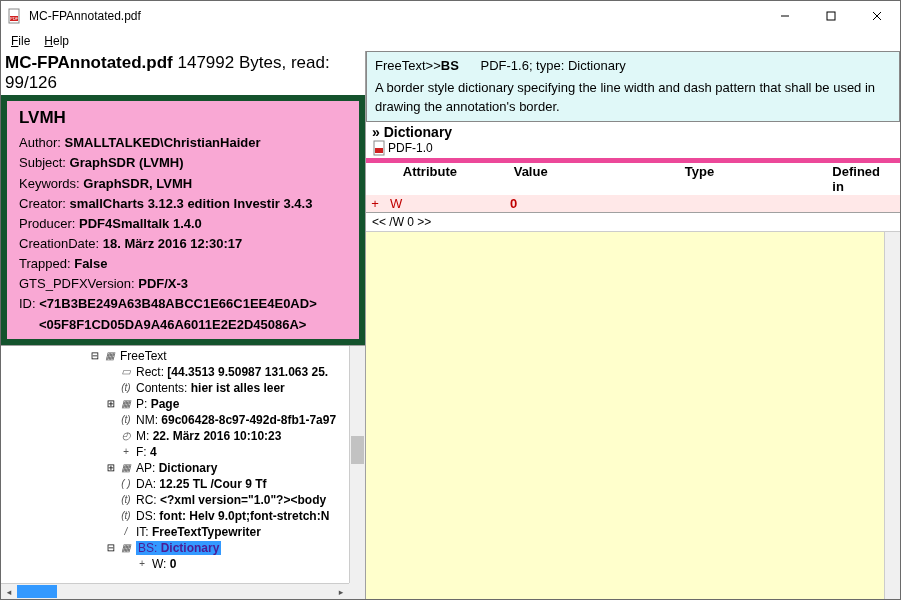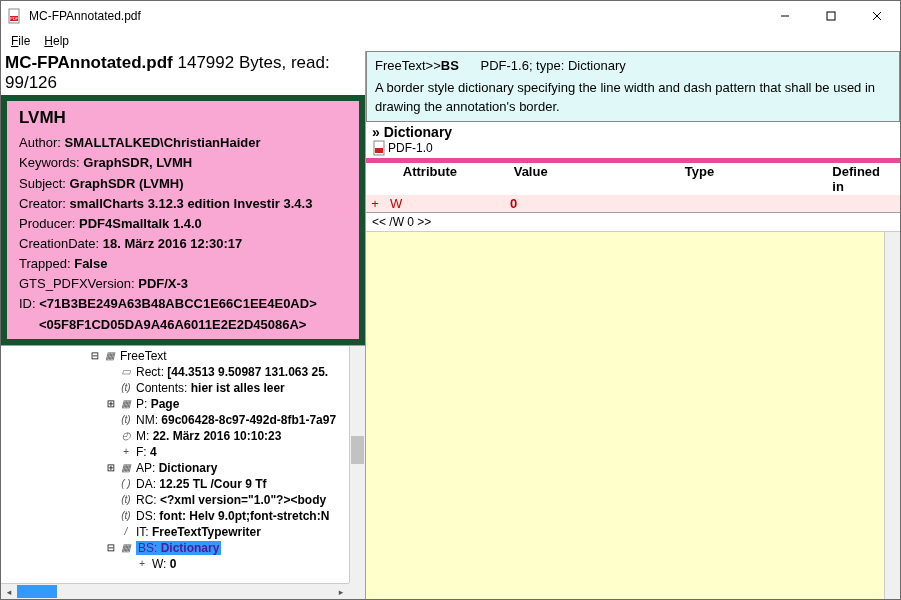--- a/index.html
+++ b/index.html
@@ -290,22 +290,22 @@
 
   <div class="left">
     <div class="info-header">
       <strong>MC-FPAnnotated.pdf</strong>
       <span>147992 Bytes, read: 99/126</span>
     </div>
 
     <div class="doc-info">
       <div class="doc-title">LVMH</div>
       <div class="meta-row"><span>Author:</span> <b>SMALLTALKED\ChristianHaider</b></div>
+      <div class="meta-row"><span>Subject:</span> <b>GraphSDR (LVMH)</b></div>
       <div class="meta-row"><span>Keywords:</span> <b>GraphSDR, LVMH</b></div>
-      <div class="meta-row"><span>Subject:</span> <b>GraphSDR (LVMH)</b></div>
       <div class="meta-row"><span>Creator:</span> <b>smallCharts 3.12.3 edition Investir 3.4.3</b></div>
       <div class="meta-row"><span>Producer:</span> <b>PDF4Smalltalk 1.4.0</b></div>
       <div class="meta-row"><span>CreationDate:</span> <b>18. März 2016 12:30:17</b></div>
       <div class="meta-row"><span>Trapped:</span> <b>False</b></div>
       <div class="meta-row"><span>GTS_PDFXVersion:</span> <b>PDF/X-3</b></div>
       <div class="meta-row"><span>ID:</span> <b>&lt;71B3BE249A63B48ABCC1E66C1EE4E0AD&gt;</b></div>
       <div class="meta-row" style="padding-left:20px;"><b>&lt;05F8F1CD05DA9A46A6011E2E2D45086A&gt;</b></div>
     </div>
 
     <div class="tree-wrap">

